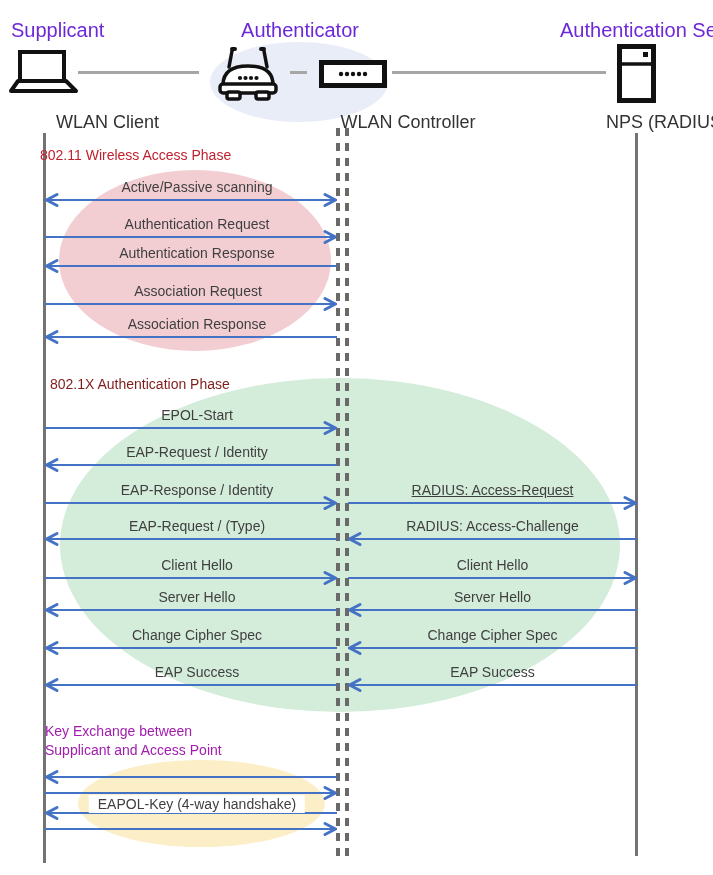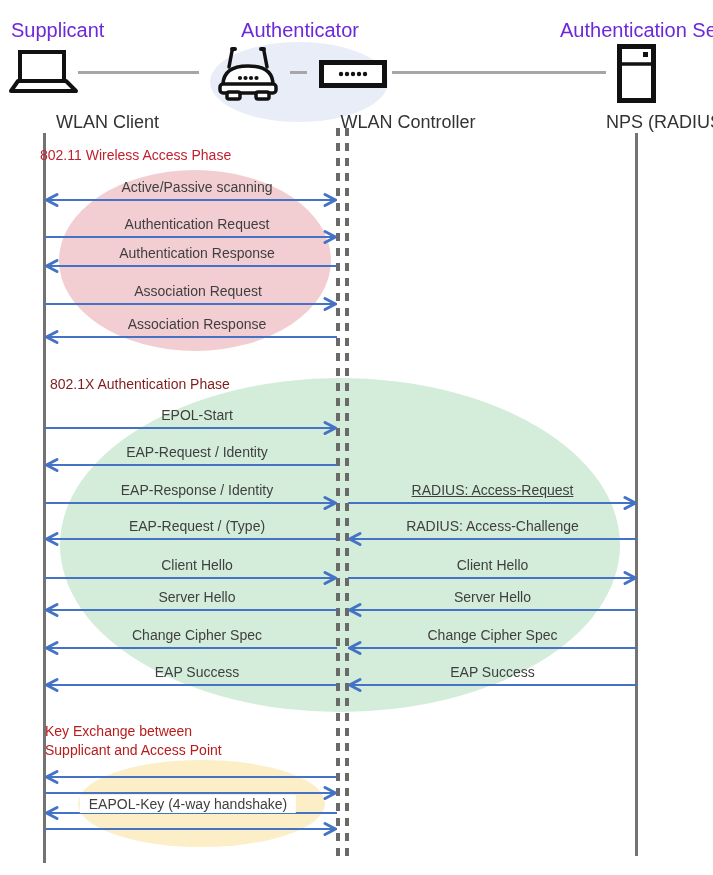--- a/index.html
+++ b/index.html
@@ -105,21 +105,21 @@
   <div class="node-label" id="label-client">WLAN Client</div>
   <div class="node-label" id="label-controller">WLAN Controller</div>
   <div class="node-label" id="label-server">NPS (RADIUS Server)</div>
 
   <div class="phase-ellipse" id="phase-ellipse-0" style="background: rgb(242, 206, 211);"></div>
   <div class="phase-ellipse" id="phase-ellipse-1" style="background: rgb(212, 236, 218);"></div>
   <div class="phase-ellipse" id="phase-ellipse-2" style="background: rgb(252, 239, 200);"></div>
 
   <div class="phase-title" id="phase-title-0" style="color: rgb(192, 33, 47);">802.11 Wireless Access Phase</div>
   <div class="phase-title" id="phase-title-1" style="color: #7f1d1d;">802.1X Authentication Phase</div>
-  <div class="phase-title" id="phase-title-2" style="color: #b91c1c;">Key Exchange between
+  <div class="phase-title" id="phase-title-2" style="color: #a21caf;">Key Exchange between
 Supplicant and Access Point</div>
 
   <div class="lifeline-solid" id="lifeline-client"></div>
   <div class="lifeline-dashed" id="lifeline-dash-a"></div>
   <div class="lifeline-dashed" id="lifeline-dash-b"></div>
   <div class="lifeline-solid" id="lifeline-server"></div>
 
   <svg id="arrows-svg" width="713" height="875" viewBox="0 0 713 875">
       <line x1="45" x2="337" y1="200" y2="200" stroke="#4472c4" stroke-width="2"></line>
       <path d="M 325 194.5 L 335.5 200 L 325 205.5" fill="none" stroke="#4472c4" stroke-width="3" stroke-linecap="round" stroke-linejoin="round"></path>
@@ -183,16 +183,16 @@
       <div class="msg-label" style="left: 197px; top: 518px;">EAP-Request / (Type)</div>
       <div class="msg-label" style="left: 492.5px; top: 518px;">RADIUS: Access-Challenge</div>
       <div class="msg-label" style="left: 197px; top: 557px;">Client Hello</div>
       <div class="msg-label" style="left: 492.5px; top: 557px;">Client Hello</div>
       <div class="msg-label" style="left: 197px; top: 589px;">Server Hello</div>
       <div class="msg-label" style="left: 492.5px; top: 589px;">Server Hello</div>
       <div class="msg-label" style="left: 197px; top: 627px;">Change Cipher Spec</div>
       <div class="msg-label" style="left: 492.5px; top: 627px;">Change Cipher Spec</div>
       <div class="msg-label" style="left: 197px; top: 664px;">EAP Success</div>
       <div class="msg-label" style="left: 492.5px; top: 664px;">EAP Success</div>
-      <div class="msg-label boxed" style="left: 188px; top: 795px;">EAPOL-Key (4-way handshake)</div>
+      <div class="msg-label boxed" style="left: 197px; top: 795px;">EAPOL-Key (4-way handshake)</div>
     </div>
 
 </div>
 
 </body></html>

